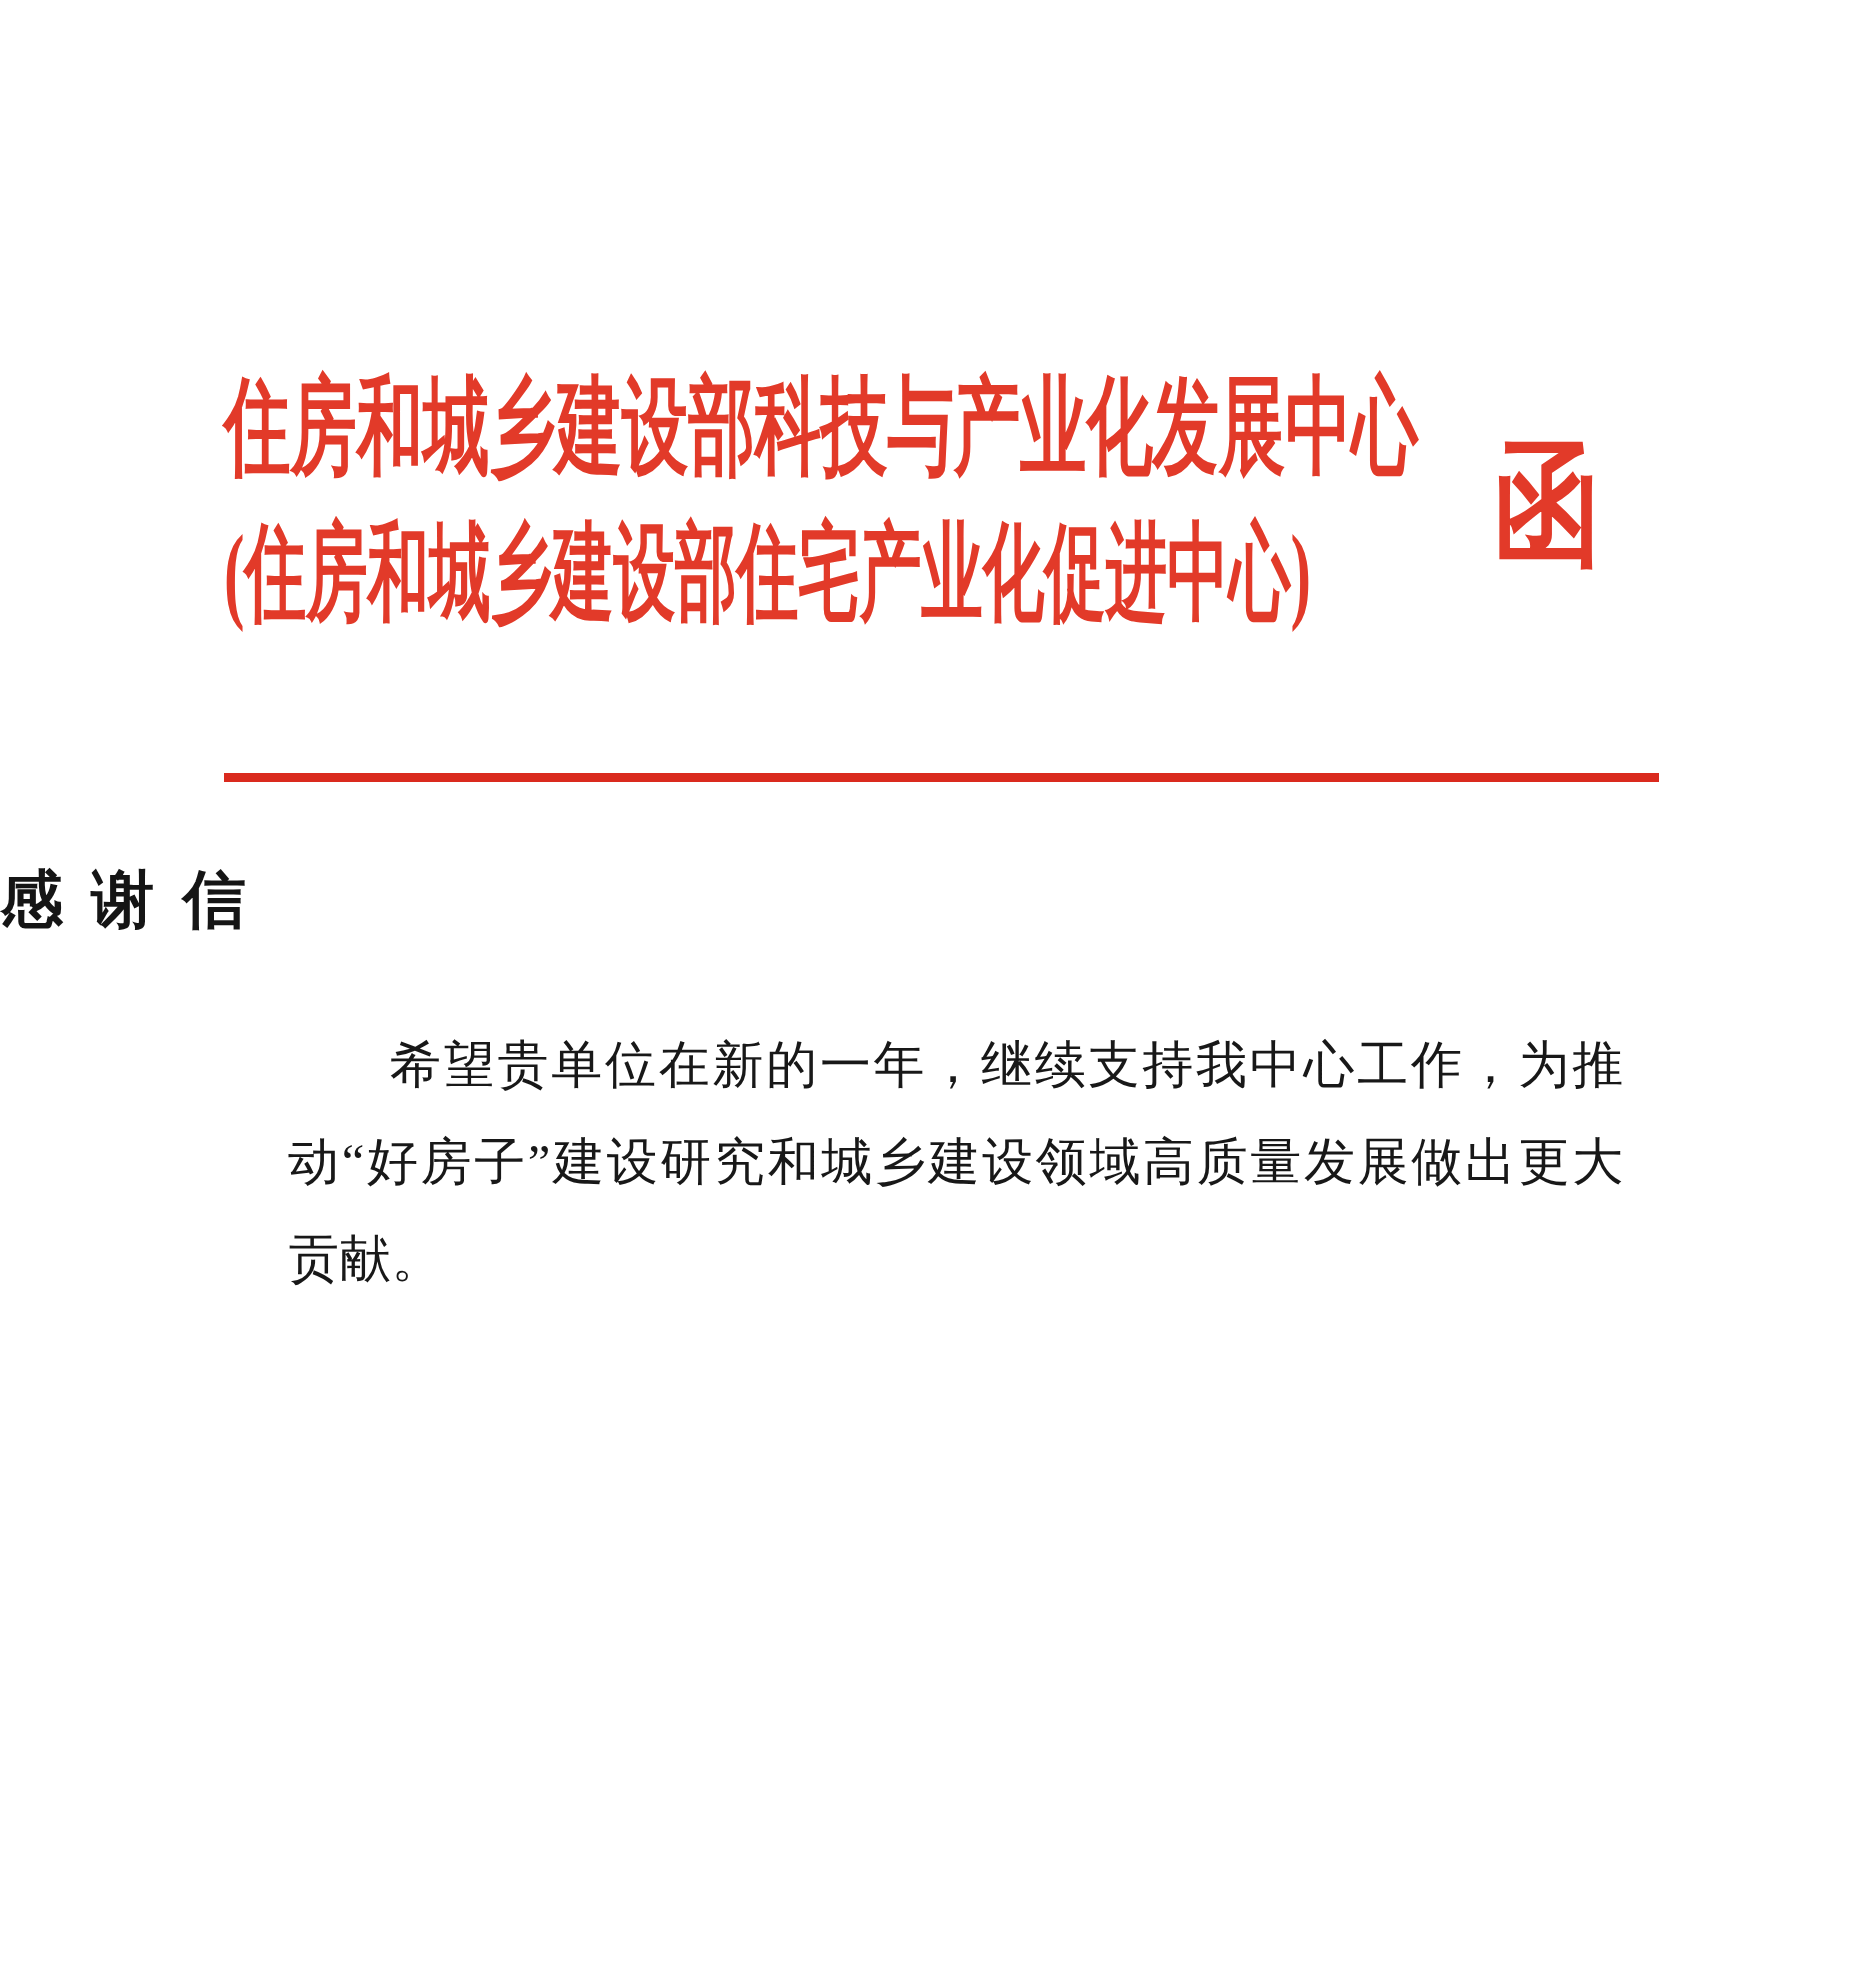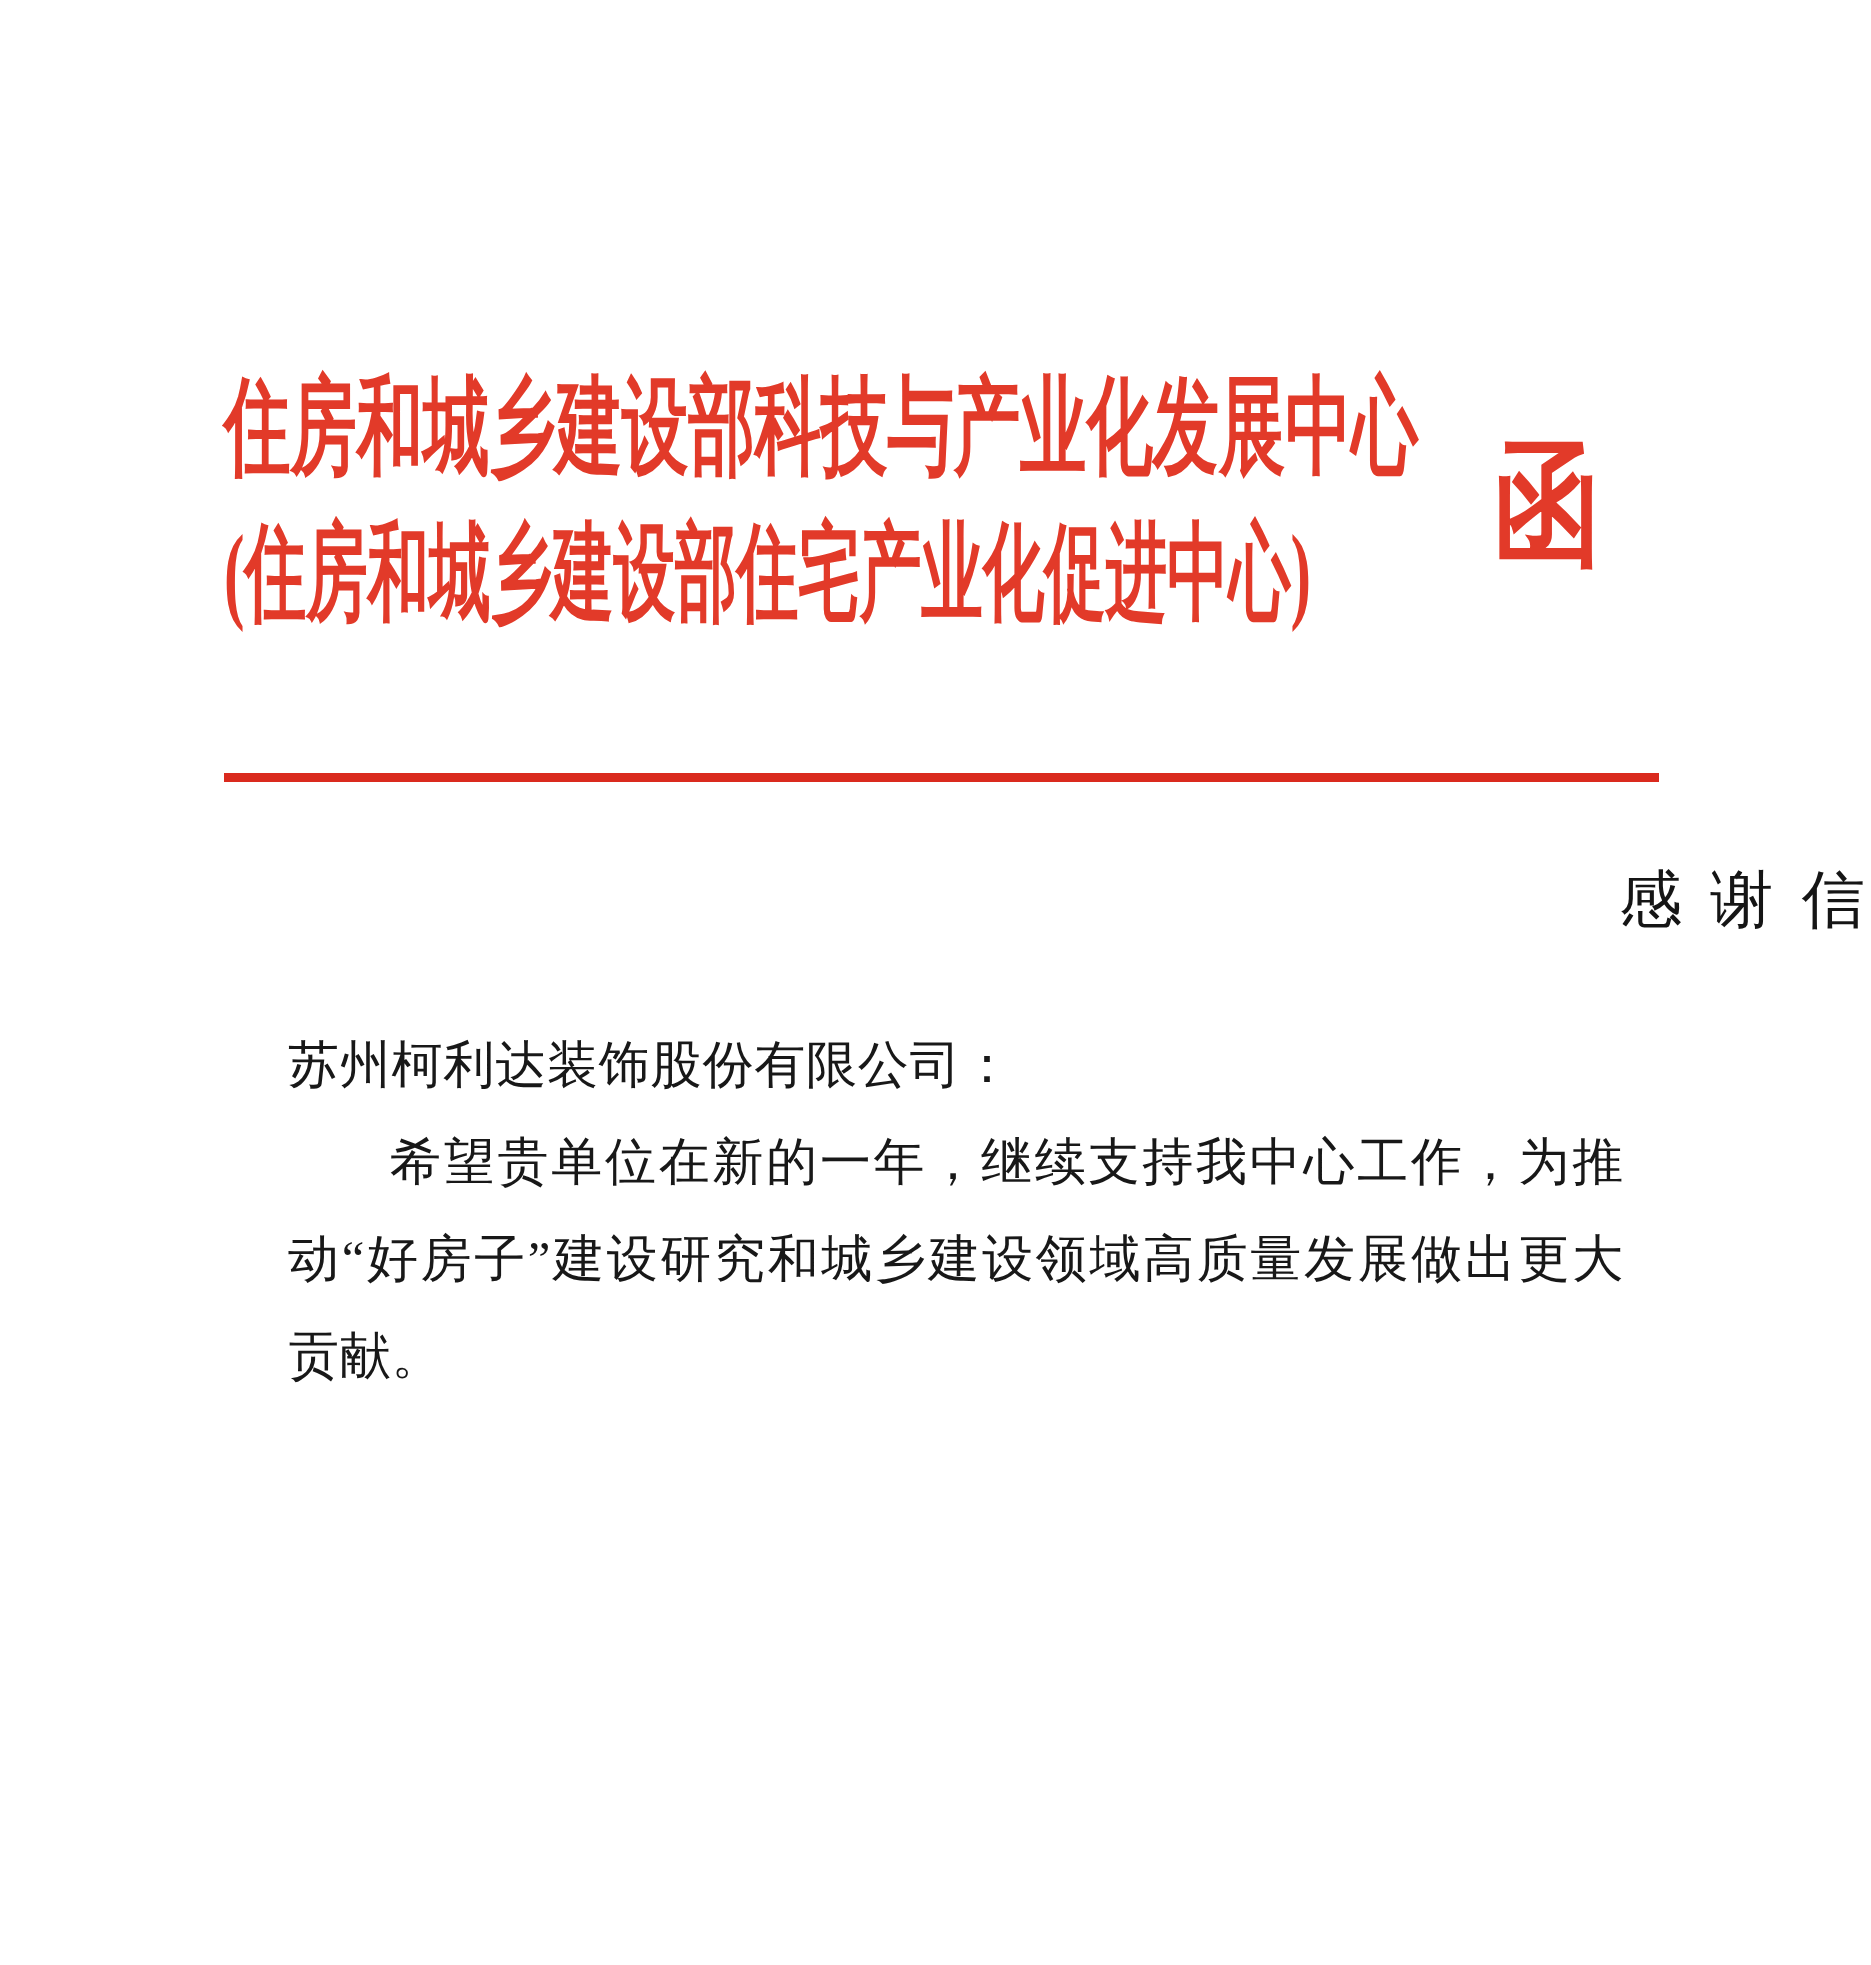--- a/index.html
+++ b/index.html
@@ -47,24 +47,24 @@
     height: 9.4px;
     background: #da2a1e;
   }
 
   
   .letter-title {
     position: absolute;
     left: 0;
     top: 863px;
     width: 100%;
-    text-align: right;
+    text-align: left;
     font-size: 63px;
     line-height: 1.2;
-    font-weight: normal;
+    font-weight: bold;
     color: #151515;
     letter-spacing: 6.3px;
     white-space: nowrap;
   }
 
   
   .letter-body {
     position: absolute;
     left: 288px;
     top: 1017px;
@@ -82,17 +82,16 @@
 <body>
 
 <div class="letterhead-line" id="letterhead-line1">住房和城乡建设部科技与产业化发展中心</div>
 <div class="letterhead-line" id="letterhead-line2">(住房和城乡建设部住宅产业化促进中心)</div>
 <div class="doc-type">函</div>
 <div class="red-rule"></div>
 
 <div class="letter-title">感 谢 信</div>
 
 <div class="letter-body">
-  <p>苏州柯利达装饰股份有限公司：</p>
   <p class="indent">希望贵单位在新的一年，继续支持我中心工作，为推动“好房子”建设研究和城乡建设领域高质量发展做出更大贡献。</p>
 
 </div>
 
 
 </body></html>

